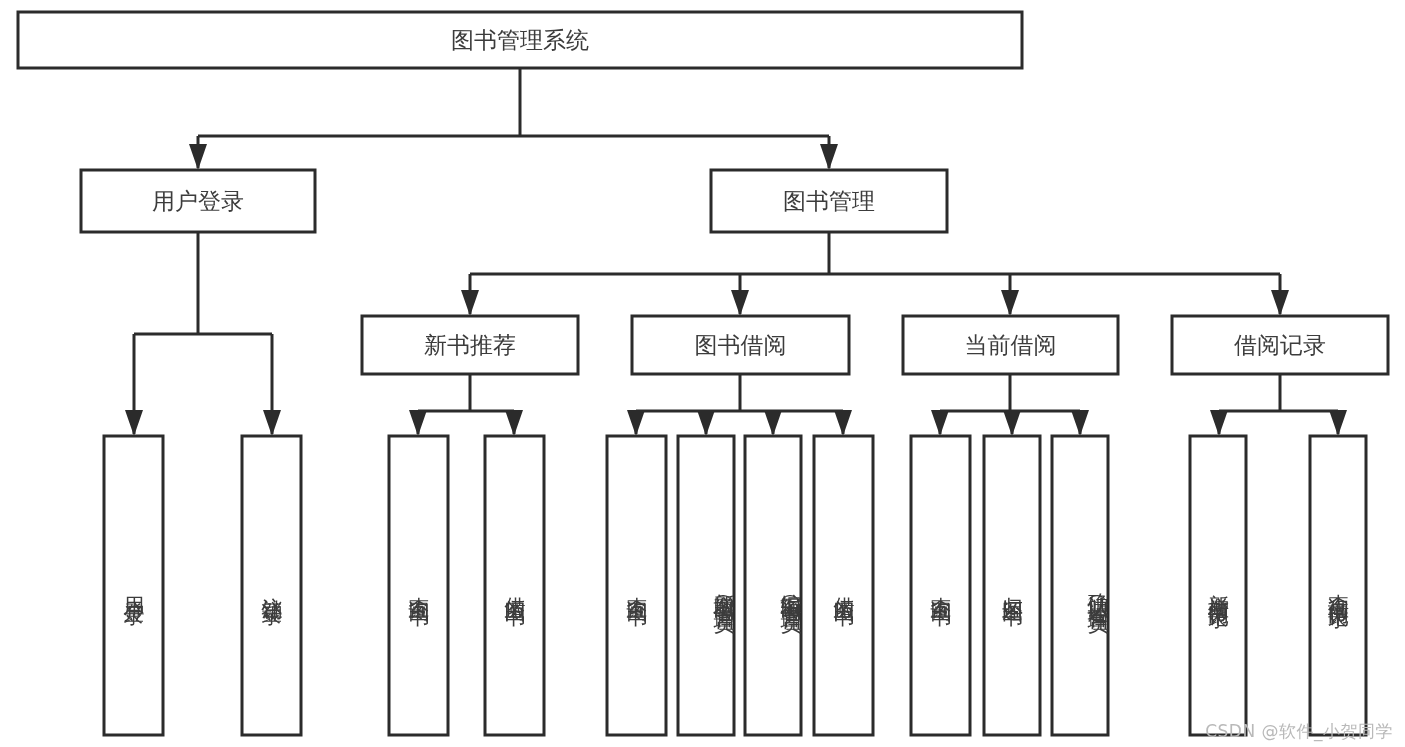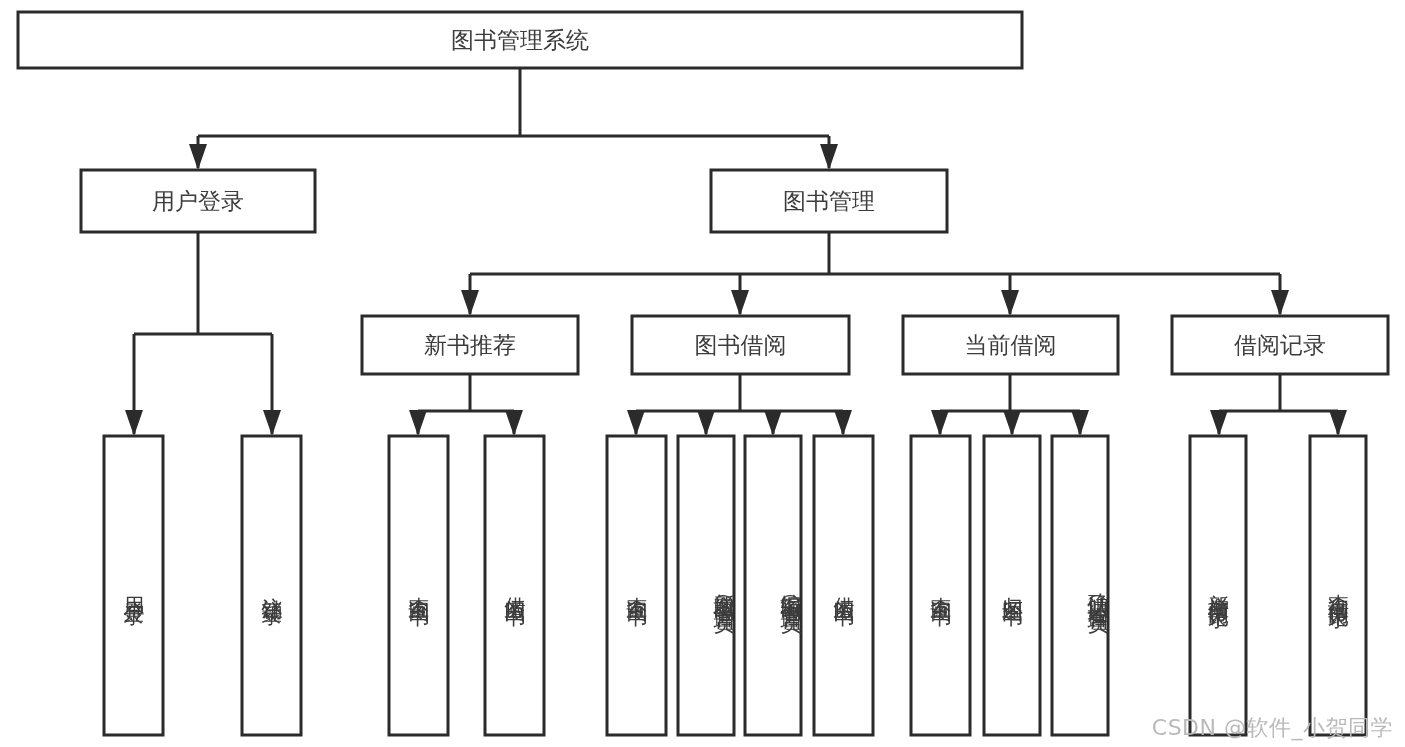--- a/index.html
+++ b/index.html
@@ -61,21 +61,21 @@
     display: flex;
     align-items: center;
     justify-content: center;
     pointer-events: none;
   }
   .watermark {
     position: absolute;
     right: 12px;
     bottom: 4px;
     font-family: "DejaVu Sans", "Liberation Sans", sans-serif;
-    font-size: 22px;
+    font-size: 17px;
     color: #b9b9b9;
     white-space: nowrap;
     letter-spacing: 0.5px;
   }
 </style>
 </head>
 <body>
 
 <div id="diagram-root">
 

